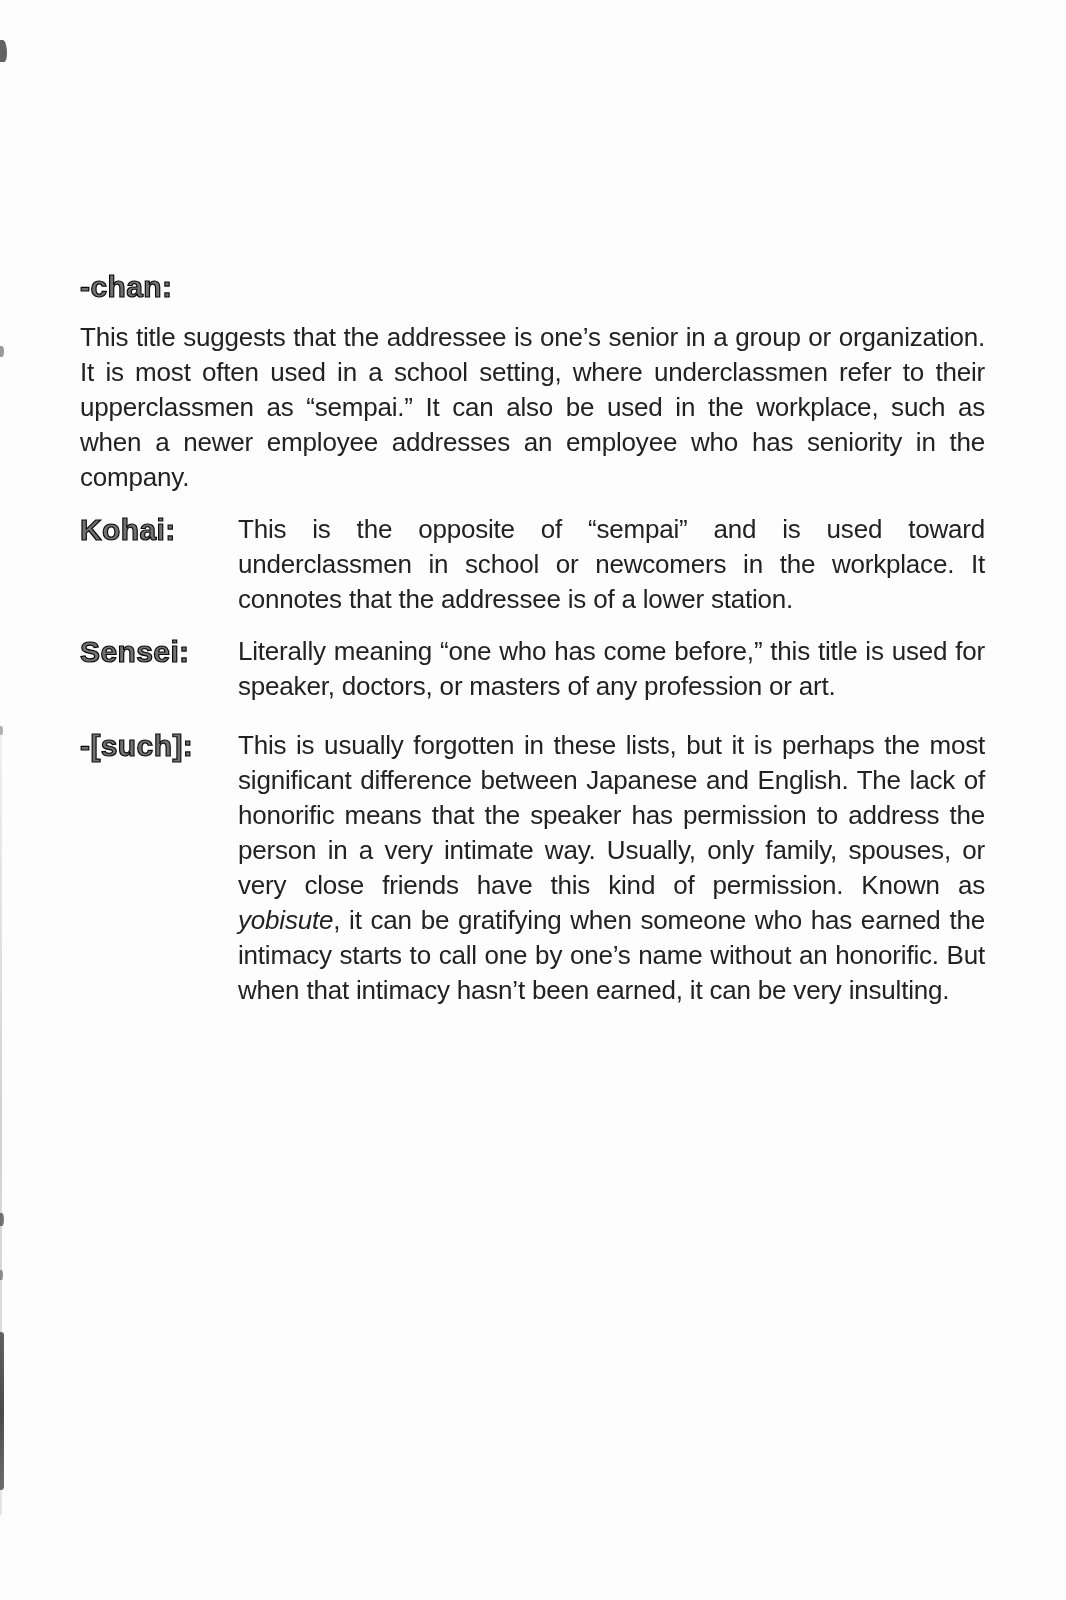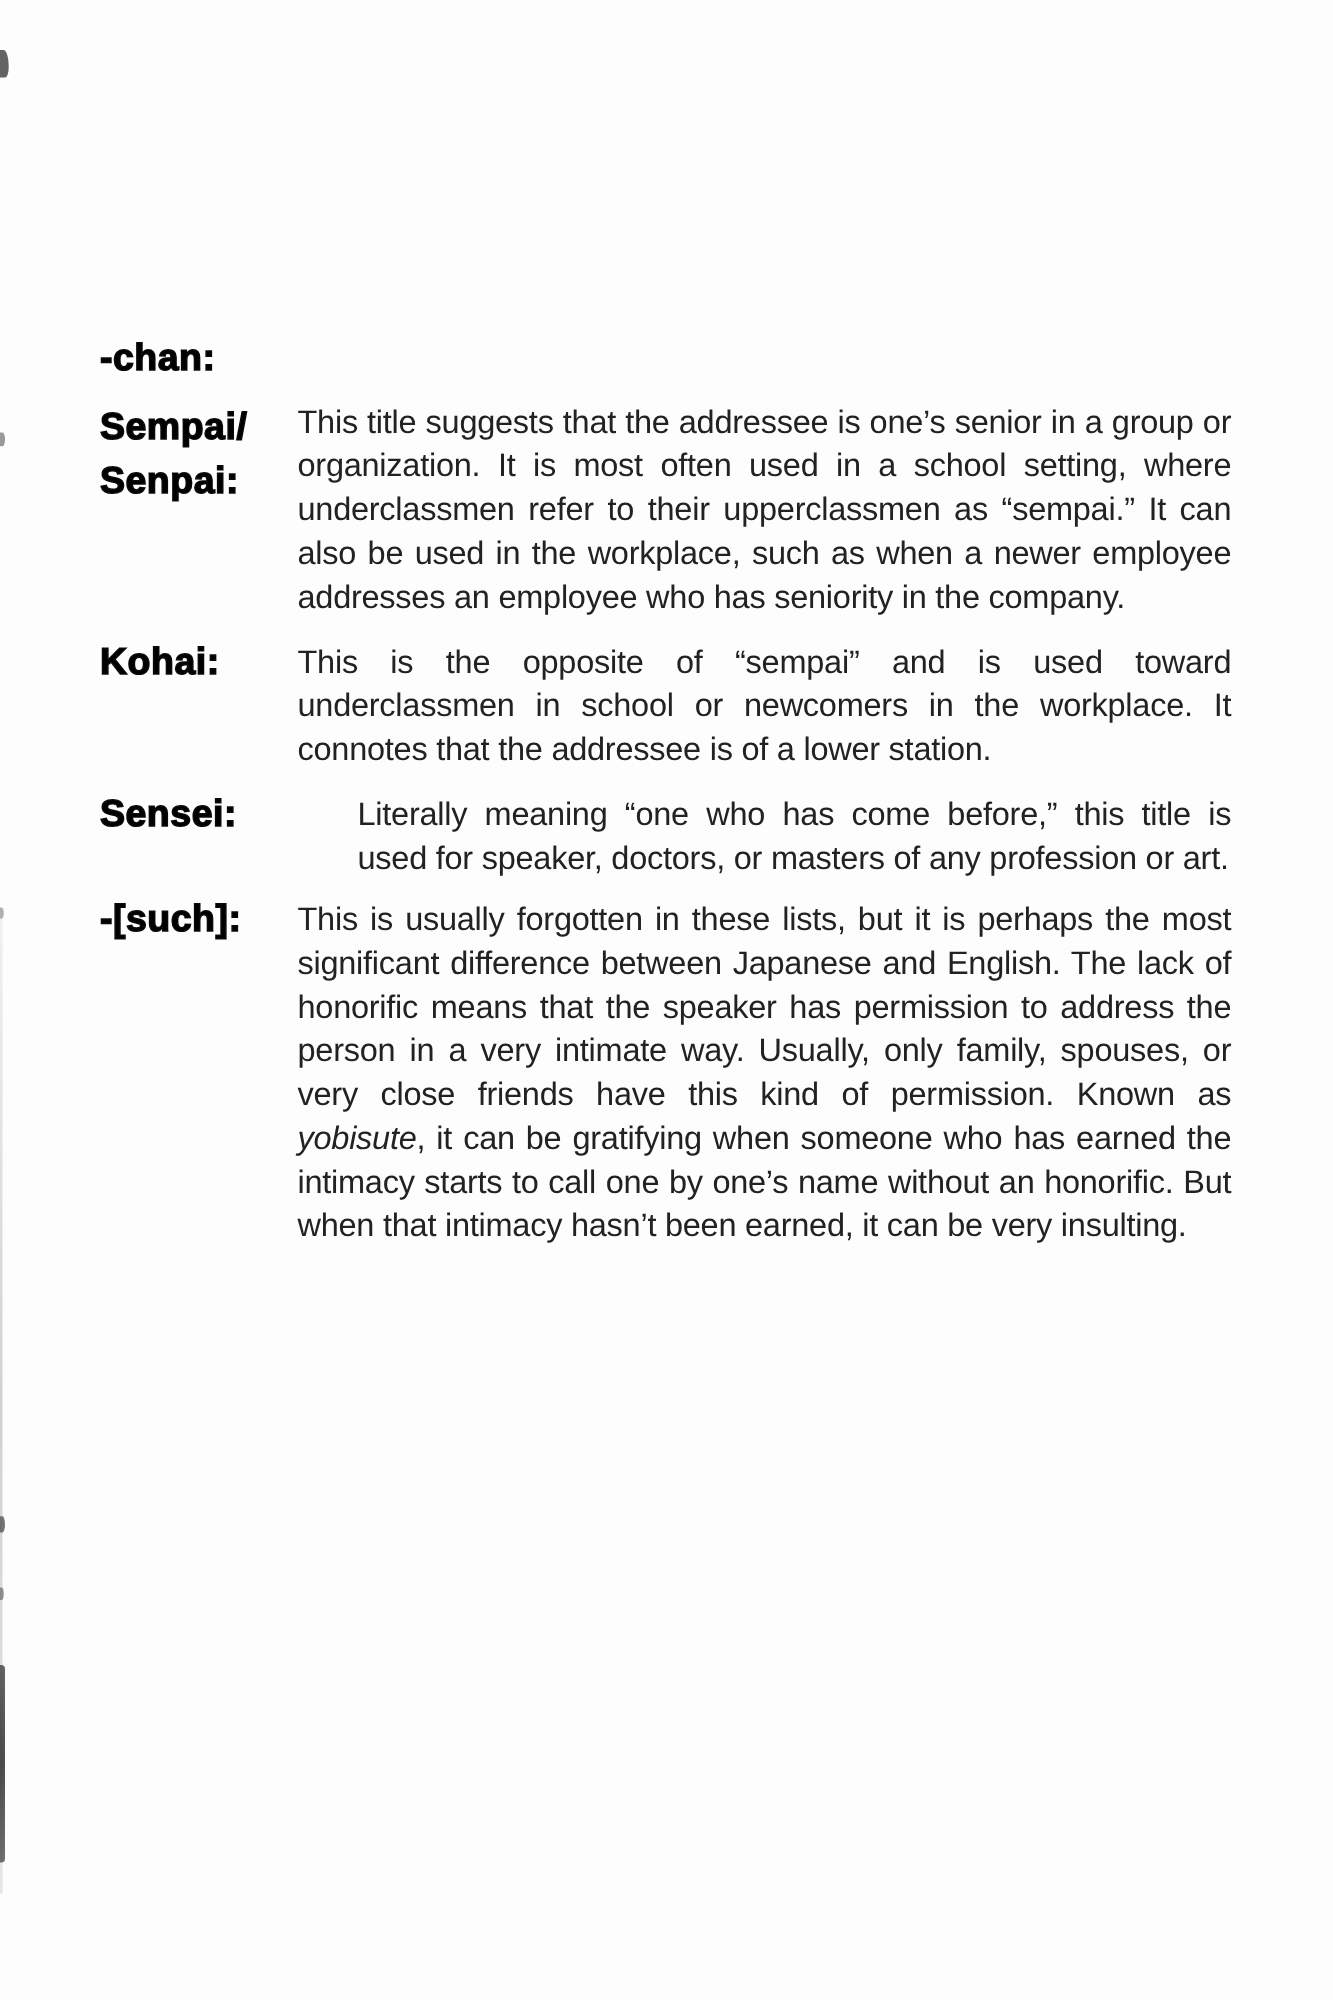--- a/index.html
+++ b/index.html
@@ -26,37 +26,37 @@
     display: flex;
     align-items: flex-start;
   }
   .term {
     flex: 0 0 158px;
     width: 158px;
     font-size: 30px;
     line-height: 35px;
     font-weight: bold;
     letter-spacing: 0.4px;
-    color: #000000;
+    color: #737373;
     -webkit-text-stroke: 1.2px #0a0a0a;
     white-space: nowrap;
   }
   .def {
     flex: 1 1 auto;
     font-size: 26px;
     line-height: 35px;
     letter-spacing: -0.2px;
     text-align: justify;
     color: #222222;
   }
   .e1 { margin-bottom: 16px; }
   .e2 { margin-bottom: 12px; }
   .e3 { margin-bottom: 17px; }
   .e4 { margin-bottom: 17px; }
-  .e5 { margin-bottom: 14px; gap: 48px; }
+  .e5 { margin-bottom: 24px; }
   .entry-senpai .term { line-height: 43px; }
   .entry-senpai .def { }
   .italic { font-style: italic; }
 
   
   .art {
     position: absolute;
     left: 0;
     pointer-events: none;
   }
@@ -82,24 +82,20 @@
   <span class="art a6"></span>
 
   <main class="glossary">
 
     <section class="entry e1">
       <div class="term">-chan:</div>
     </section>
 
 
     <section class="entry e3 entry-senpai">
-      <div class="term">
-        <div>Sempai/</div>
-        <div>Senpai:</div>
-      </div>
       <div class="def">This title suggests that the addressee is one’s senior in a group or organization. It is most often used in a school setting, where underclassmen refer to their upperclassmen as “sempai.” It can also be used in the workplace, such as when a newer employee addresses an employee who has seniority in the company.</div>
     </section>
 
     <section class="entry e4">
       <div class="term">Kohai:</div>
       <div class="def">This is the opposite of “sempai” and is used toward underclassmen in school or newcomers in the workplace. It connotes that the addressee is of a lower station.</div>
     </section>
 
     <section class="entry e5">
       <div class="term">Sensei:</div>

